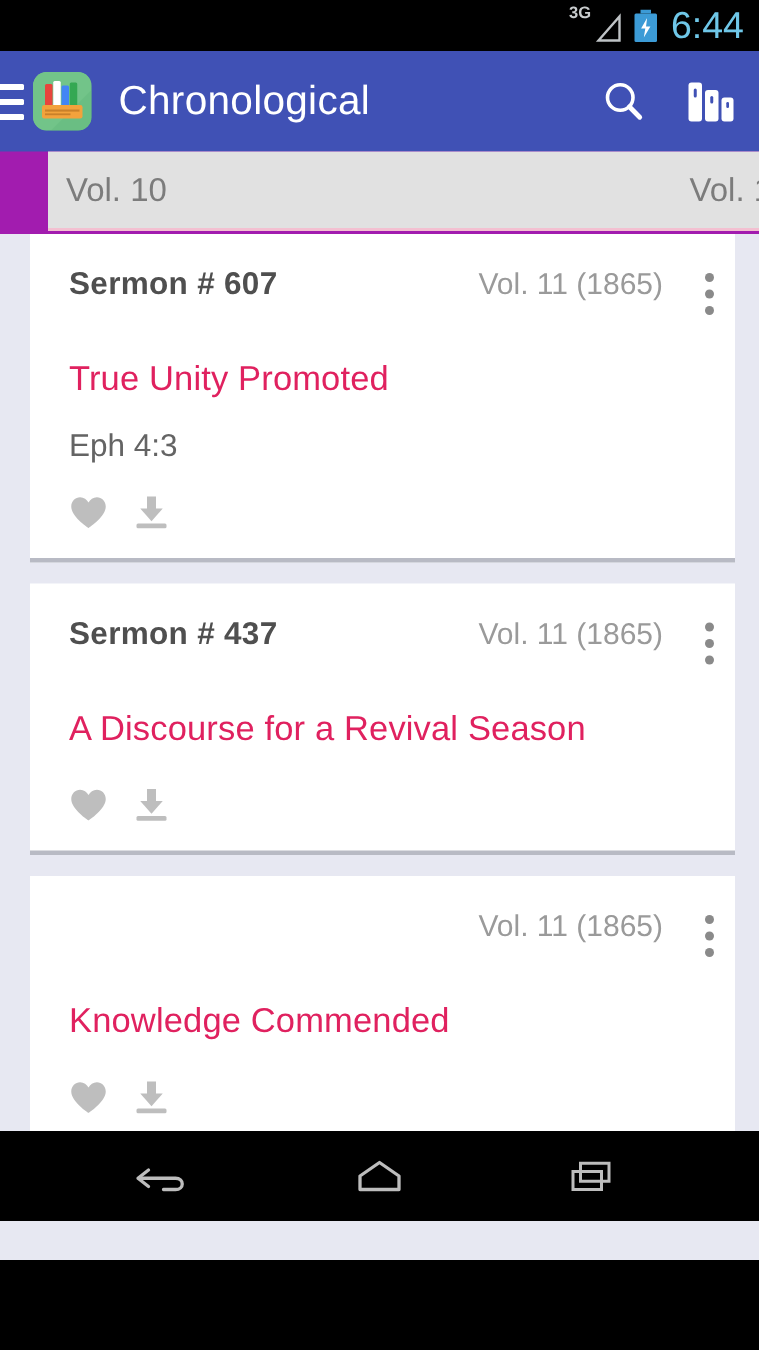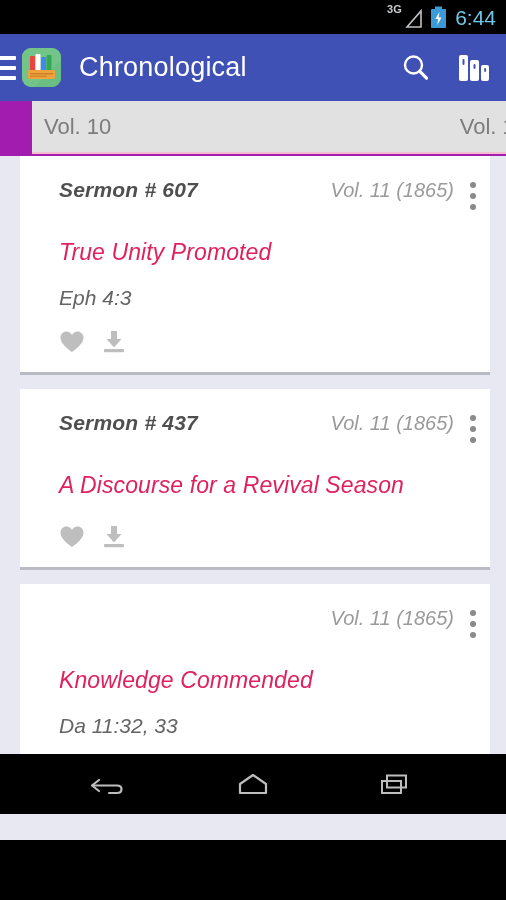--- a/index.html
+++ b/index.html
@@ -20,21 +20,21 @@
   .sb-3g {
     display:flex; align-items:flex-start; height:22px;
     color:#C9CCCE; font-size:11px; font-weight:bold; letter-spacing:.2px;
     margin-right:1px; position:relative; top:-3px;
   }
   .sb-tri { width:20px; height:22px; margin-left:1px; position:relative; top:2px; }
   .sb-batt {
     width:17px; height:23px; margin:0 8px 0 6px; position:relative;
   }
   .sb-time {
-    color:#6FC7E8; font-size:21px; line-height:25px; letter-spacing:0px;
+    color:#6FC7E8; font-size:25px; line-height:25px; letter-spacing:0px;
     font-family:"Liberation Sans", sans-serif;
   }
 
   
   .toolbar {
     position:absolute; top:34px; left:0; width:506px; height:67px;
     background:#4051B5; display:flex; align-items:center;justify-content:center;
   }
   .hamburger {
     width:22px; height:30px; margin-left:-6px; flex:0 0 auto;
@@ -74,32 +74,31 @@
   }
 
   
   .list {
     position:absolute; top:156px; left:0; width:506px; height:684px;
     overflow:hidden; background:#E7E8F2;
   }
   .card {
     background:#fff; margin:0 16px 14px 20px;
     border-bottom:3px solid #B8BAC4;
-    padding:22px 0 0 13px;
-    font-style:italic;
+    padding:22px 0 0 0;
   }
   .card-head {
     display:flex; align-items:flex-start; padding:0 14px 0 26px;
   }
   .card-num {
     font-size:21px; font-weight:bold; color:#4F4F4F; letter-spacing:.2px;
     flex:0 0 auto;
   }
   .card-vol {
-    font-size:20px; color:#9A9A9A; margin-left:auto; margin-right:16px;
+    font-size:20px; color:#9A9A9A; margin-left:auto; margin-right:28px;
     white-space:nowrap; padding-top:1px;
   }
   .card-dots {
     width:6px; display:flex; flex-direction:column; gap:5px; padding-top:4px; flex:0 0 auto;
   }
   .card-dots i { width:6px; height:6px; border-radius:50%; background:#8A8A8A; display:block; }
   .card-title {
     color:#E0215F; font-size:23px; line-height:40px; font-weight:400;
     padding:22px 40px 0 26px; letter-spacing:.1px;
   }
@@ -249,21 +248,20 @@
     <div class="card">
       <div class="card-head">
         <span class="card-vol">Vol. 11 (1865)</span>
         <span class="card-dots">
             <i></i>
             <i></i>
             <i></i>
           </span>
       </div>
       <div class="card-title">Knowledge Commended</div>
-      <div class="card-ref">Da 11:32, 33</div>
       <div class="card-actions">
         <span class="ico">
           <svg width="26" height="24" viewBox="0 0 26 24">
             <path d="M13 22 C13 22 1.5 14.6 1.5 7.7 C1.5 4 4.3 1.5 7.4 1.5 C9.9 1.5 11.9 3 13 5 C14.1 3 16.1 1.5 18.6 1.5 C21.7 1.5 24.5 4 24.5 7.7 C24.5 14.6 13 22 13 22 Z" fill="#BEBEBE"></path>
           </svg>
         </span>
         <span class="ico">
           <svg width="26" height="24" viewBox="0 0 26 24">
             <rect x="10" y="1" width="6" height="9" fill="#BEBEBE"></rect>
             <path d="M5.5 9 L20.5 9 L13 17.5 Z" fill="#BEBEBE"></path>

